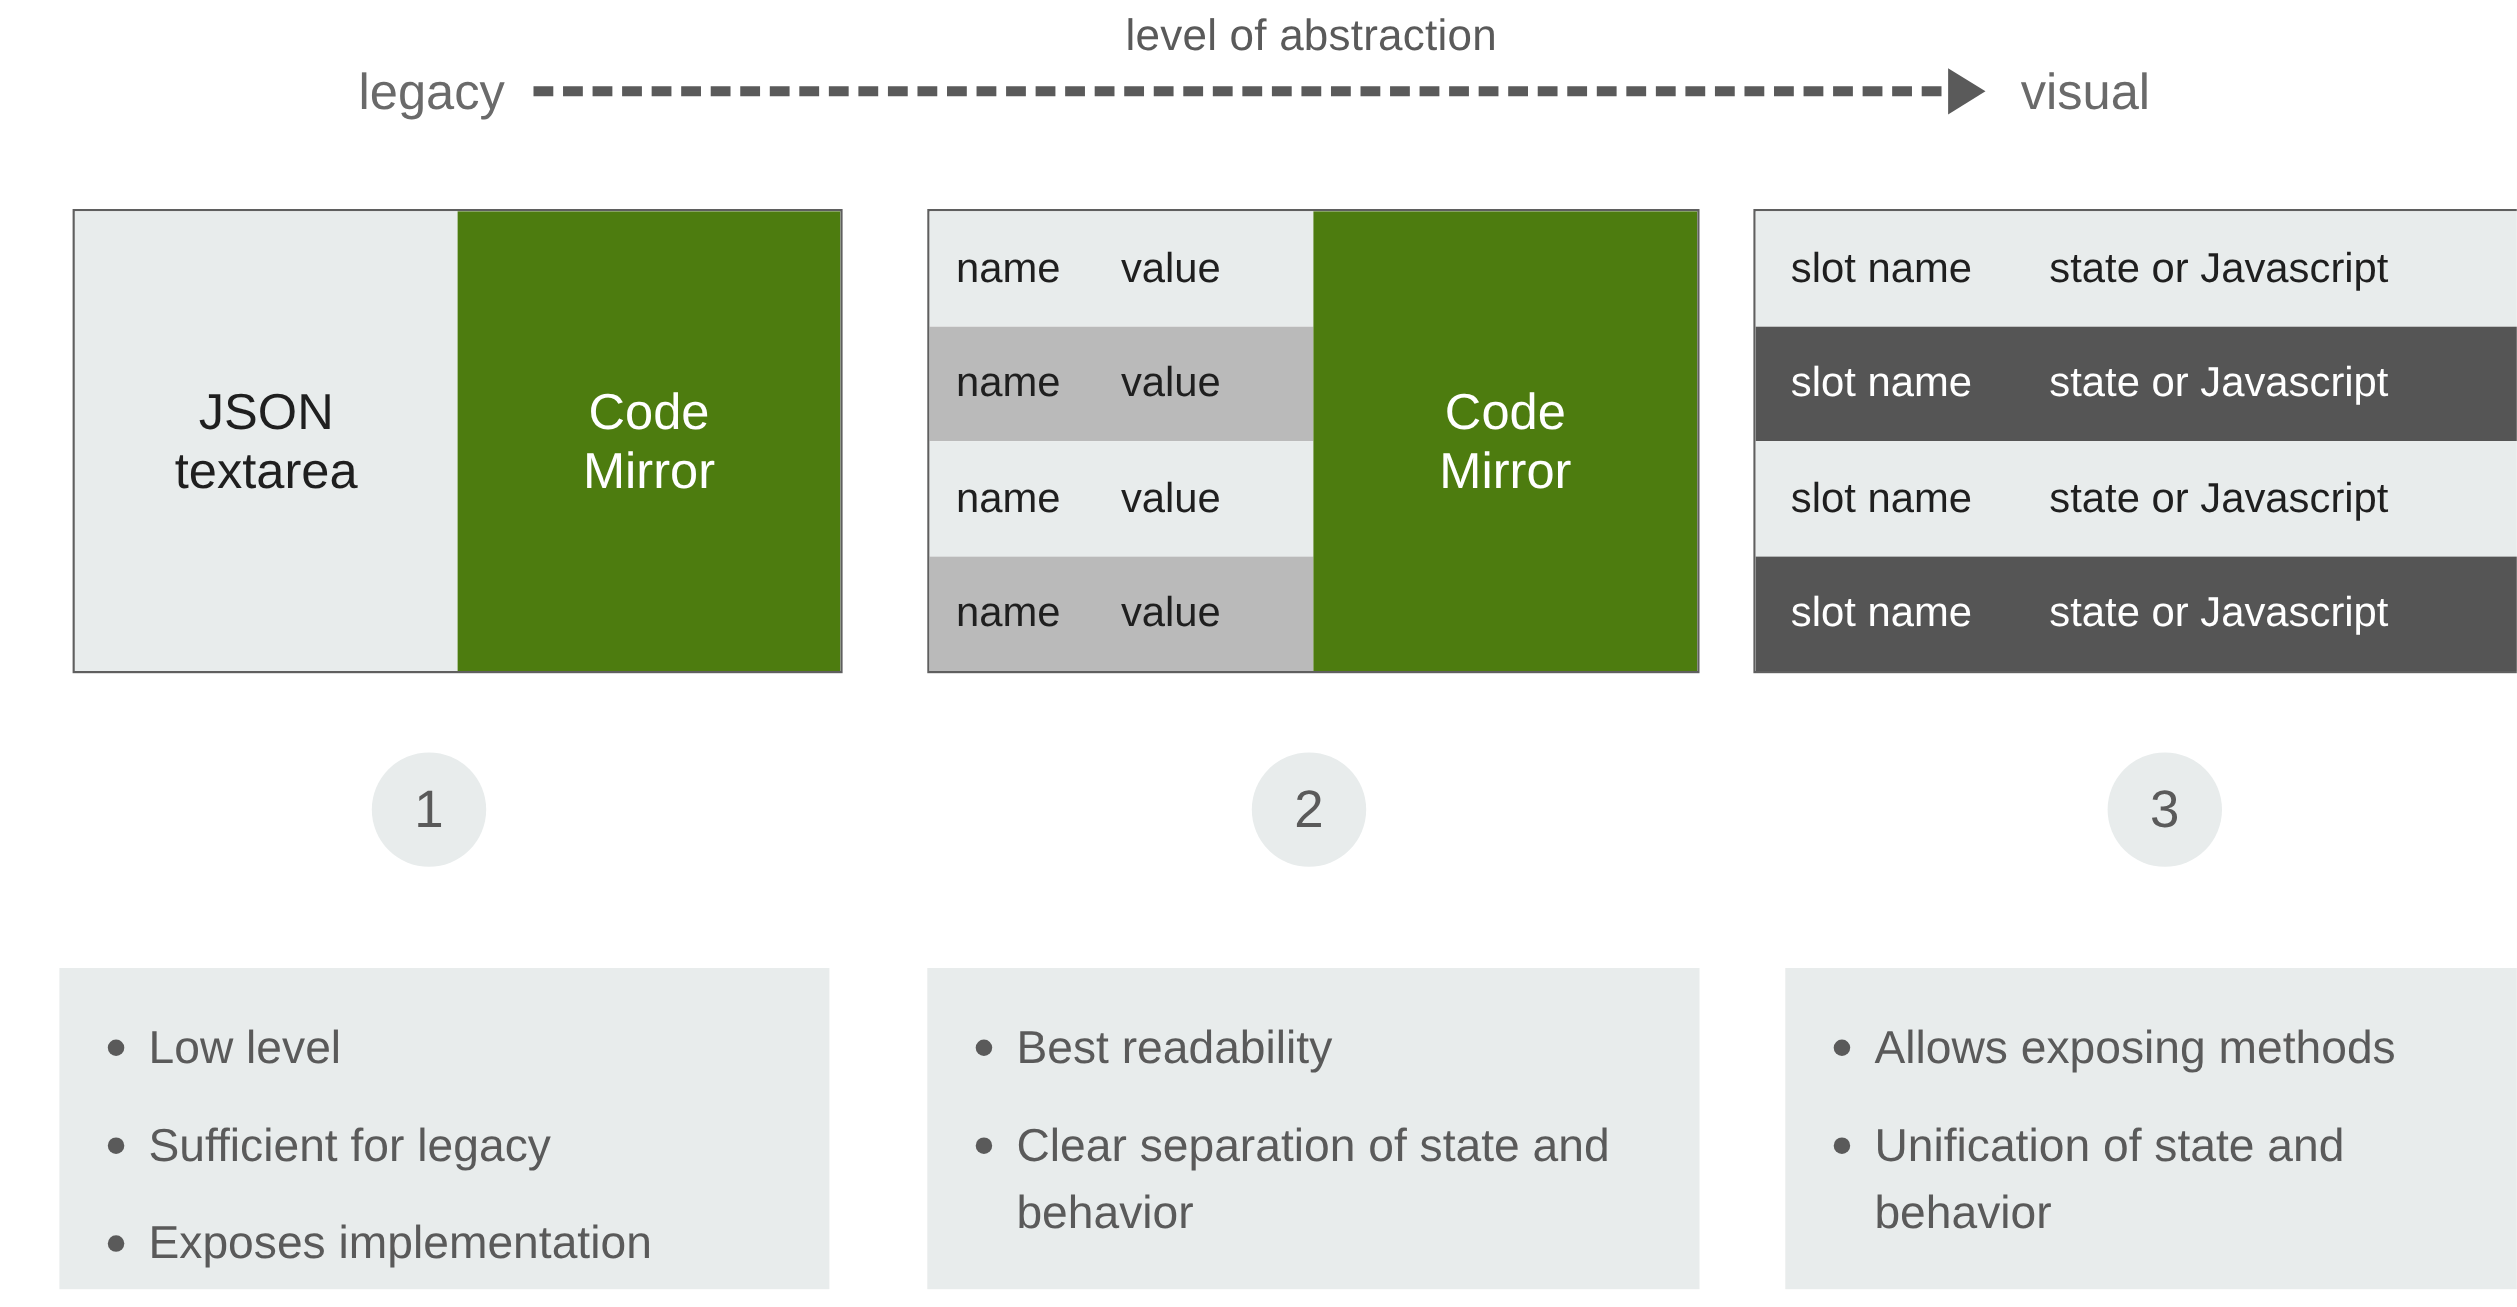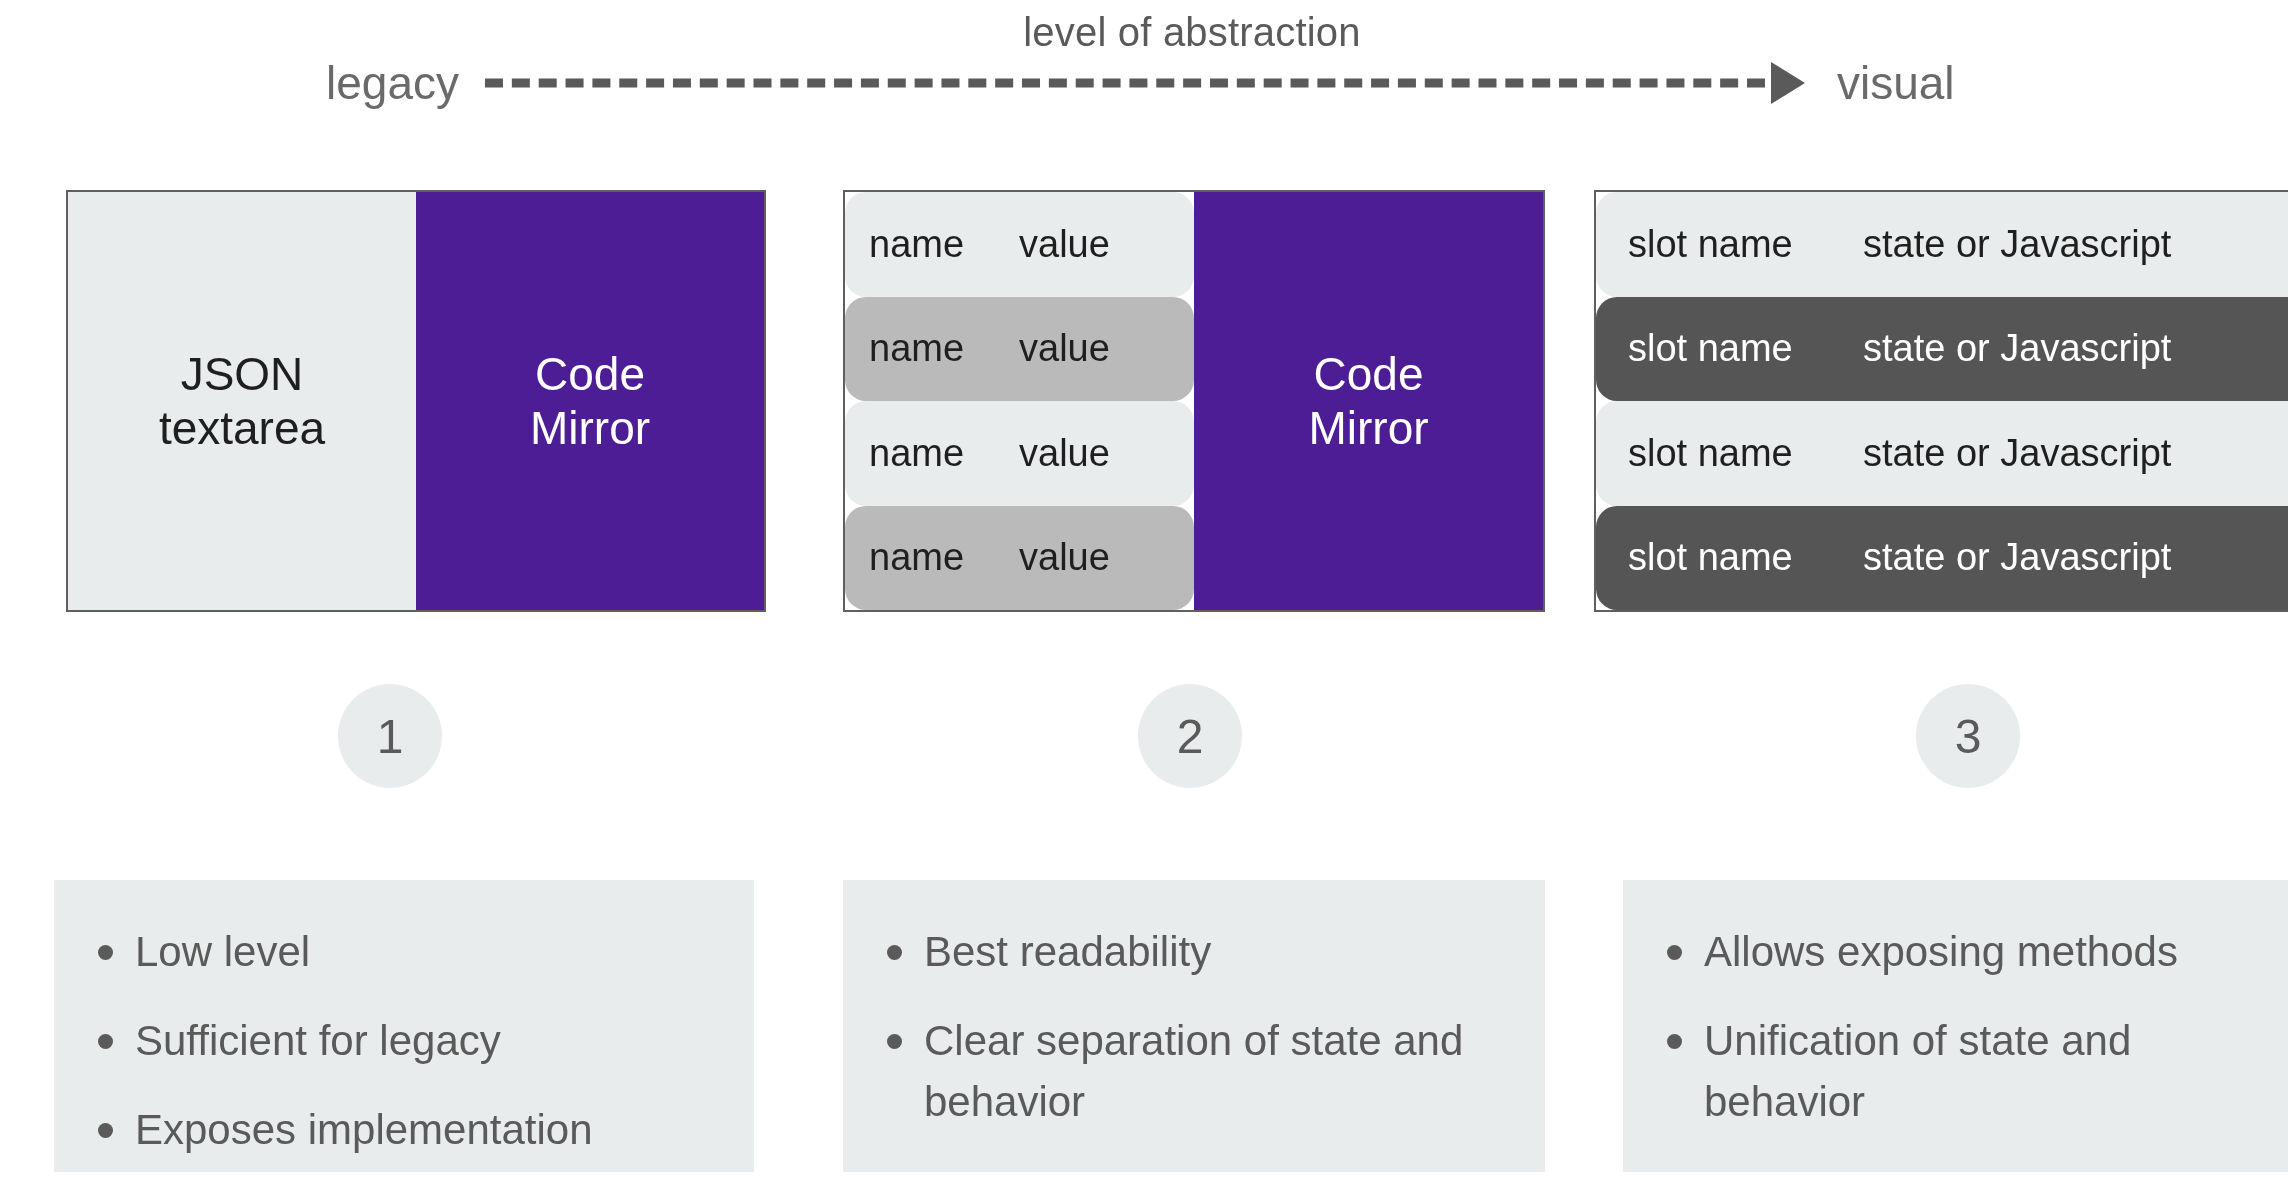--- a/index.html
+++ b/index.html
@@ -97,21 +97,21 @@
   .half {
     width: 50%;
     height: 100%;
     display: flex;
     flex-direction: column;
     justify-content: center;
     align-items: center;
     box-sizing: border-box;
   }
   .half.light { background: #e8ecec; color: #1f1f1f; }
-  .half.dark  { background: #4c1d95; color: #ffffff; }
+  .half.dark  { background: #4d7c0f; color: #ffffff; }
 
   .half-label {
     font-size: 46px;
     line-height: 1.18;
     text-align: center;
   }
 
   
   .rows {
     width: 50%;
@@ -119,21 +119,20 @@
     display: flex;
     flex-direction: column;
     box-sizing: border-box;
   }
   .rows.full { width: 100%; }
   .kv-row {
     flex: 1 1 0;
     display: flex;
     align-items: center;
     box-sizing: border-box;
-    border-radius: 21px;
   }
   .kv-row.light { background: #e8ecec; color: #1f1f1f; }
   .kv-row.mid   { background: #bababa; color: #1f1f1f; }
   .kv-row.dark  { background: #555555; color: #ffffff; }
 
   .kv-name  { font-size: 38px; white-space: nowrap; }
   .kv-value { font-size: 38px; white-space: nowrap; text-align: right; }
 
   
   #panel-2 .kv-name  { margin-left: 24px; width: 150px; }

